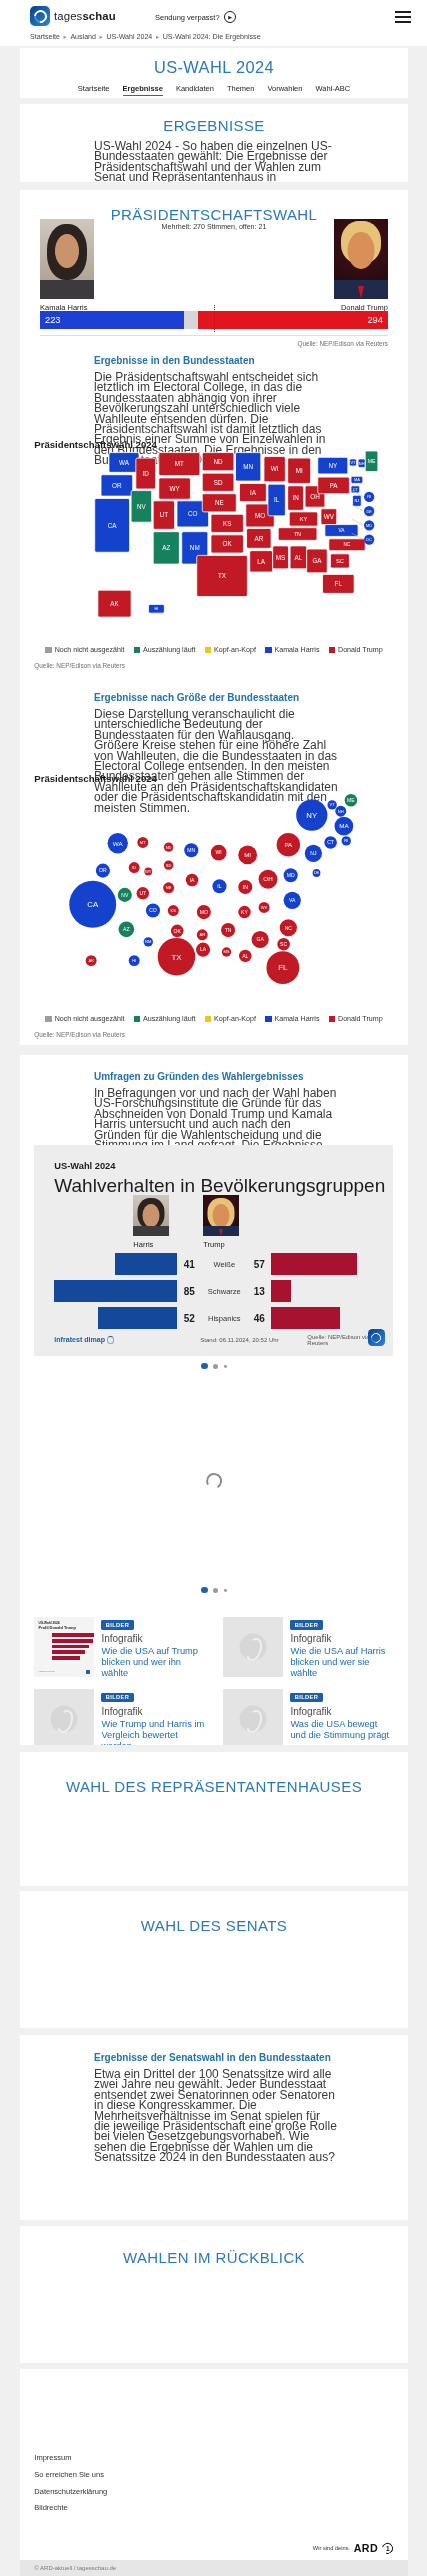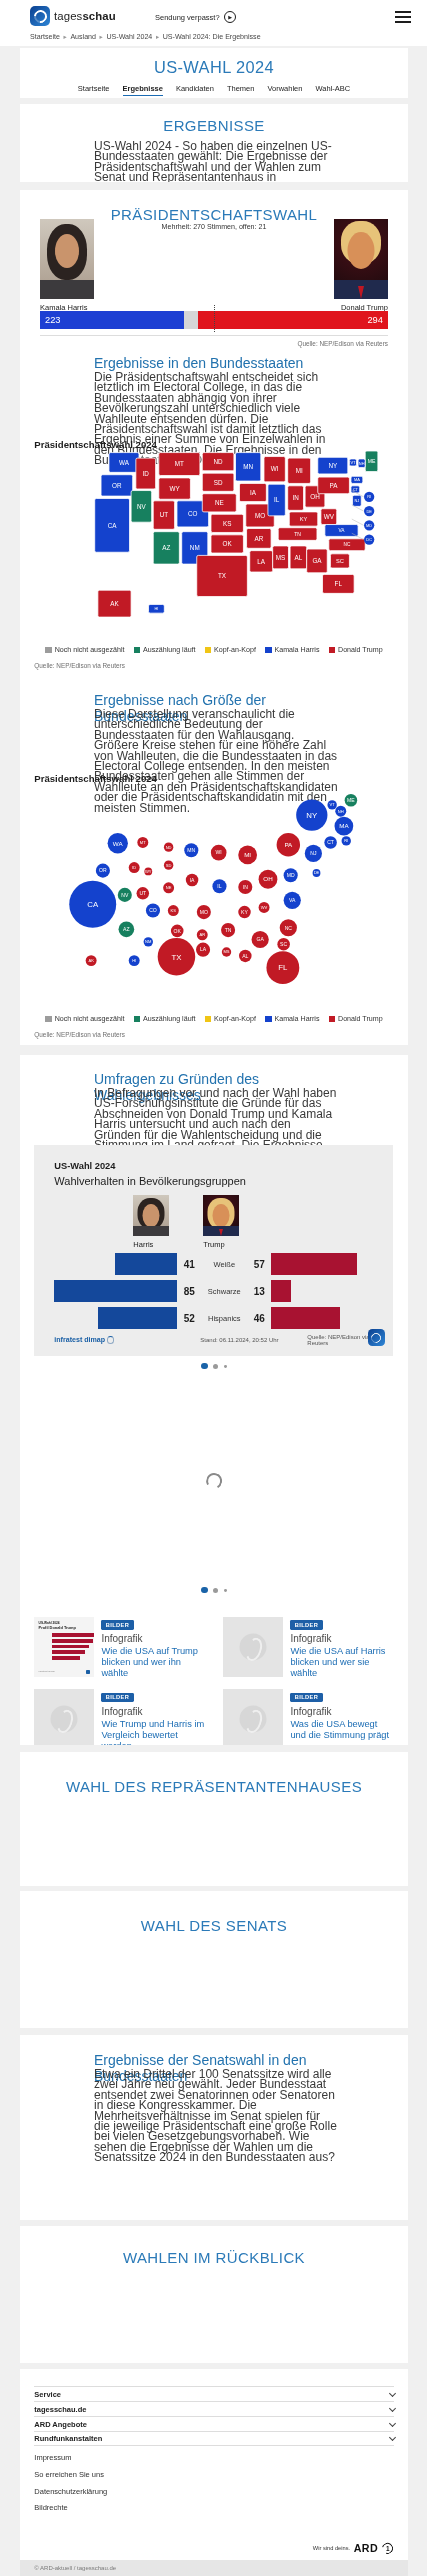--- a/index.html
+++ b/index.html
@@ -16,21 +16,21 @@
   .brandname b{font-weight:700}
   .missed{position:absolute;left:155px;top:7.1px;font-size:7.5px;color:#1d1d1d;display:flex;align-items:center;gap:4.3px}
   .playic{width:12px;height:12px;border:1px solid #1d1d1d;border-radius:50%;display:inline-flex;align-items:center;justify-content:center;font-size:5px;padding-left:0.7px}
   .burger{position:absolute;right:17px;top:7.1px;width:15.7px;height:11.4px;display:flex;flex-direction:column;justify-content:space-between}
   .burger i{display:block;height:1.6px;background:#1d1d1d}
   .bc{position:absolute;top:33px;left:30px;font-size:7.1px;color:#474747;white-space:nowrap}
   .bc a{color:#474747;text-decoration:none}
   .bc .sep{color:#999;margin:0 3.6px;font-size:6.4px}
   
   .h2{font-size:15px;font-weight:500;color:#2b7ab8;text-align:center;letter-spacing:0.4px;position:absolute;width:100%}
-  .h3{font-size:14px;font-weight:400;color:#2272ae;position:absolute;left:74px;width:257px}
+  .h3{font-size:10px;font-weight:700;color:#2272ae;position:absolute;left:74px;width:257px}
   .copy{position:absolute;left:74px;width:244px;font-size:12px;line-height:10.4px;color:#3a3a3a}
   .blabel{position:absolute;left:14.3px;font-size:9.6px;font-weight:700;color:#1d1d1d}
   .quelle{position:absolute;font-size:6.4px;color:#6e6e6e}
   
   #card-title h1{position:absolute;top:10px;width:100%;text-align:center;font-size:16.4px;font-weight:500;color:#2b7ab8;letter-spacing:0.4px}
   .tabs{position:absolute;top:36px;width:100%;display:flex;justify-content:center;gap:13px;font-size:7.5px;color:#1d1d1d}
   .tab{padding-bottom:2.1px;cursor:pointer}
   .tab.active{font-weight:700;border-bottom:1.4px solid #1a6ab2}
   
   .photo{position:absolute;top:28.5px;width:54px;height:80px;overflow:hidden}
@@ -55,21 +55,21 @@
   .seg.rep{background:#e0151d;justify-content:flex-end;padding-right:5px}
   .majline{position:absolute;top:115px;height:27px;border-left:1.1px dotted #444}
   .divline{position:absolute;left:20px;right:20px;border-top:0.7px solid #ddd}
   
   .legend{position:absolute;width:100%;display:flex;justify-content:center;gap:9.3px;font-size:7.1px;color:#333}
   .legend .it{display:flex;align-items:center;gap:2.9px}
   .legend .sw{width:6.4px;height:6.4px;display:inline-block}
   
   .infobox{position:absolute;left:14.3px;width:359px;background:#ededed}
   .infobox .kick{position:absolute;top:15.7px;left:20px;font-size:9.3px;font-weight:700;color:#1d1d1d}
-  .infobox .gtitle{position:absolute;top:30px;left:20px;font-size:11px;color:#1d1d1d}
+  .infobox .gtitle{position:absolute;top:30px;left:20px;font-size:19px;color:#1d1d1d}
   .sphoto{position:absolute;top:50px;width:36px;height:41px;overflow:hidden}
   .sphoto .hair{width:27px;height:31px;top:2.9px}
   .sphoto .face{width:17px;height:23px;top:8.6px}
   .sphoto .suit{height:10px}
   .sphoto .tie{border-top-width:7.1px;border-left-width:2.1px;border-right-width:2.1px}
   .plabel{position:absolute;top:95px;font-size:7.5px;color:#222}
   .grow{position:absolute;left:20px;right:20px;height:24px;display:flex;align-items:center}
   .grow .zl{width:123px;display:flex;justify-content:flex-end}
   .grow .zr{flex:1;display:flex;justify-content:flex-start}
   .grow .bar{height:21.4px}
@@ -591,38 +591,20 @@
   <section class="card" style="top:2035px;height:185px">
     <div class="h3" style="top:17px">Ergebnisse der Senatswahl in den Bundesstaaten</div>
     <p class="copy" style="top:34px">Etwa ein Drittel der 100 Senatssitze wird alle zwei Jahre neu gewählt. Jeder Bundesstaat entsendet zwei Senatorinnen oder Senatoren in diese Kongresskammer. Die Mehrheitsverhältnisse im Senat spielen für die jeweilige Präsidentschaft eine große Rolle bei vielen Gesetzgebungsvorhaben. Wie sehen die Ergebnisse der Wahlen um die Senatssitze 2024 in den Bundesstaaten aus?</p>
   </section>
 
   <section class="card" style="top:2226px;height:137px">
     <div class="h2" style="top:23px">WAHLEN IM RÜCKBLICK</div>
   </section>
 
   <footer id="foot">
-    <div class="acc" id="accordions">
-        <div class="accrow">
-          <span>Service</span>
-          <i class="chev"></i>
-        </div>
-        <div class="accrow">
-          <span>tagesschau.de</span>
-          <i class="chev"></i>
-        </div>
-        <div class="accrow">
-          <span>ARD Angebote</span>
-          <i class="chev"></i>
-        </div>
-        <div class="accrow">
-          <span>Rundfunkanstalten</span>
-          <i class="chev"></i>
-        </div>
-      </div>
     <div class="flinks" id="flinks">
         <a class="flink">Impressum</a>
         <a class="flink">So erreichen Sie uns</a>
         <a class="flink">Datenschutzerklärung</a>
         <a class="flink">Bildrechte</a>
       </div>
     <div class="ardline">
       <span class="tag">Wir sind deins.</span>
       <span class="ard">ARD</span>
       <span class="one">

